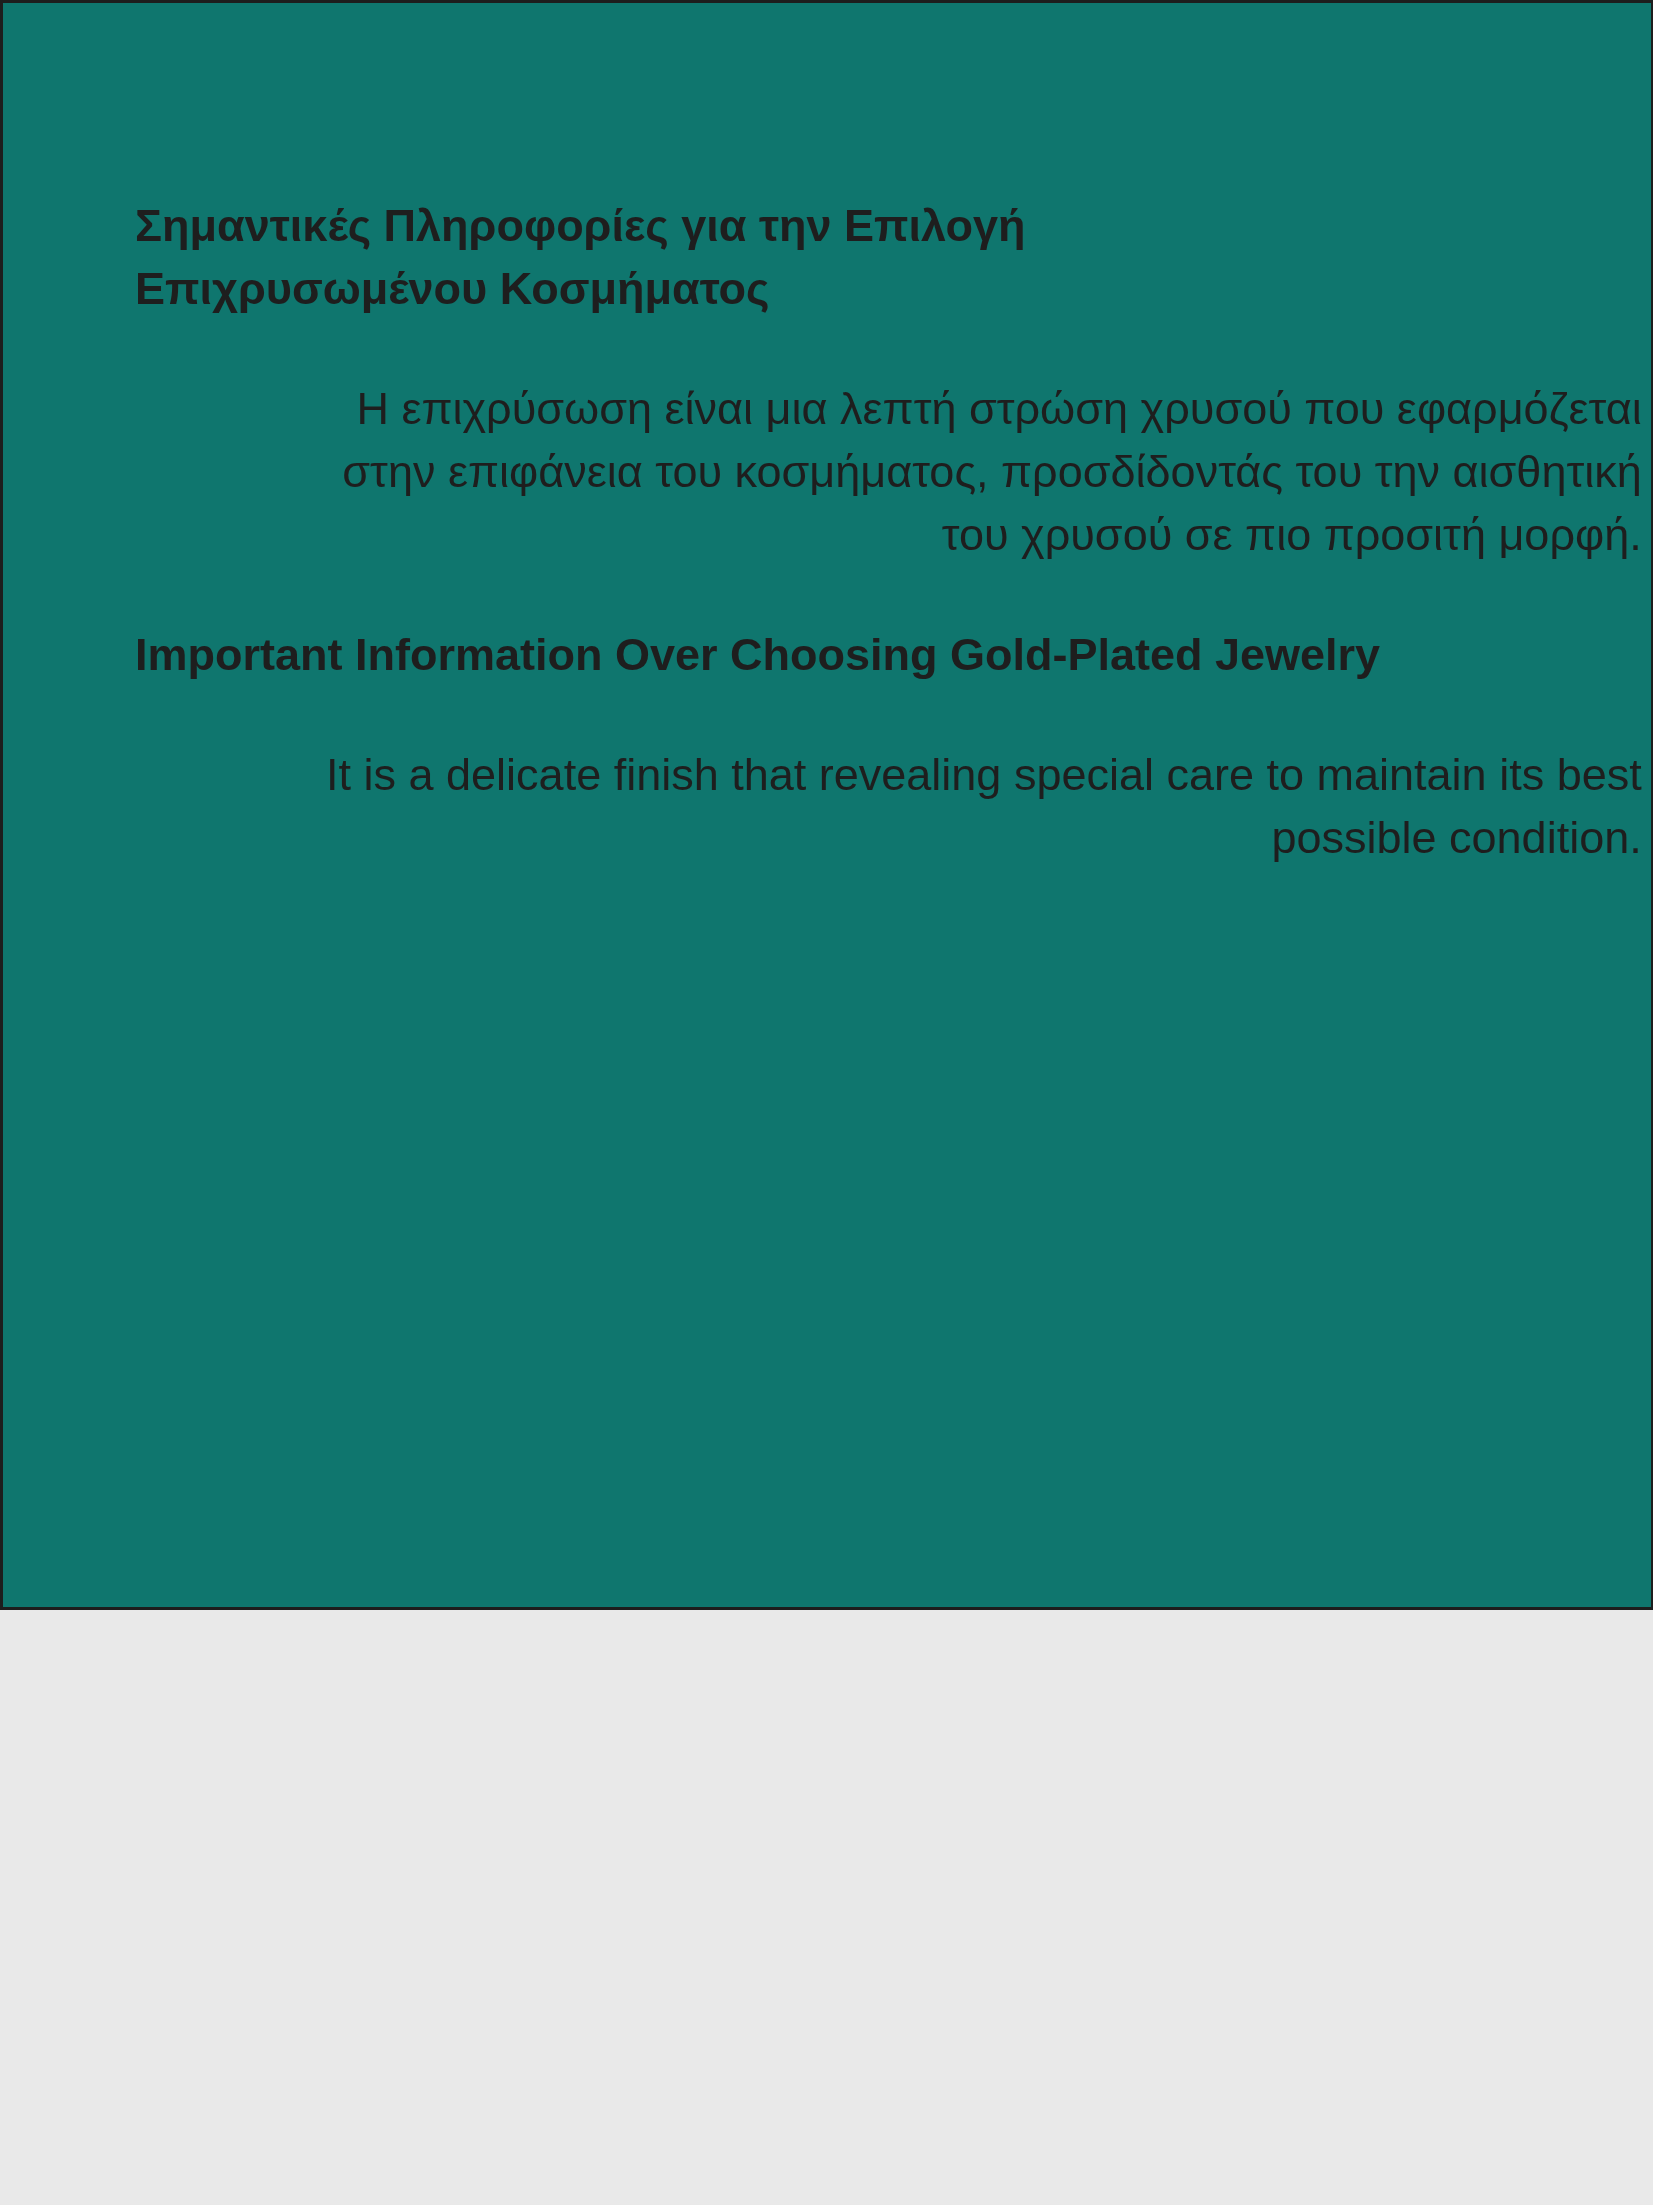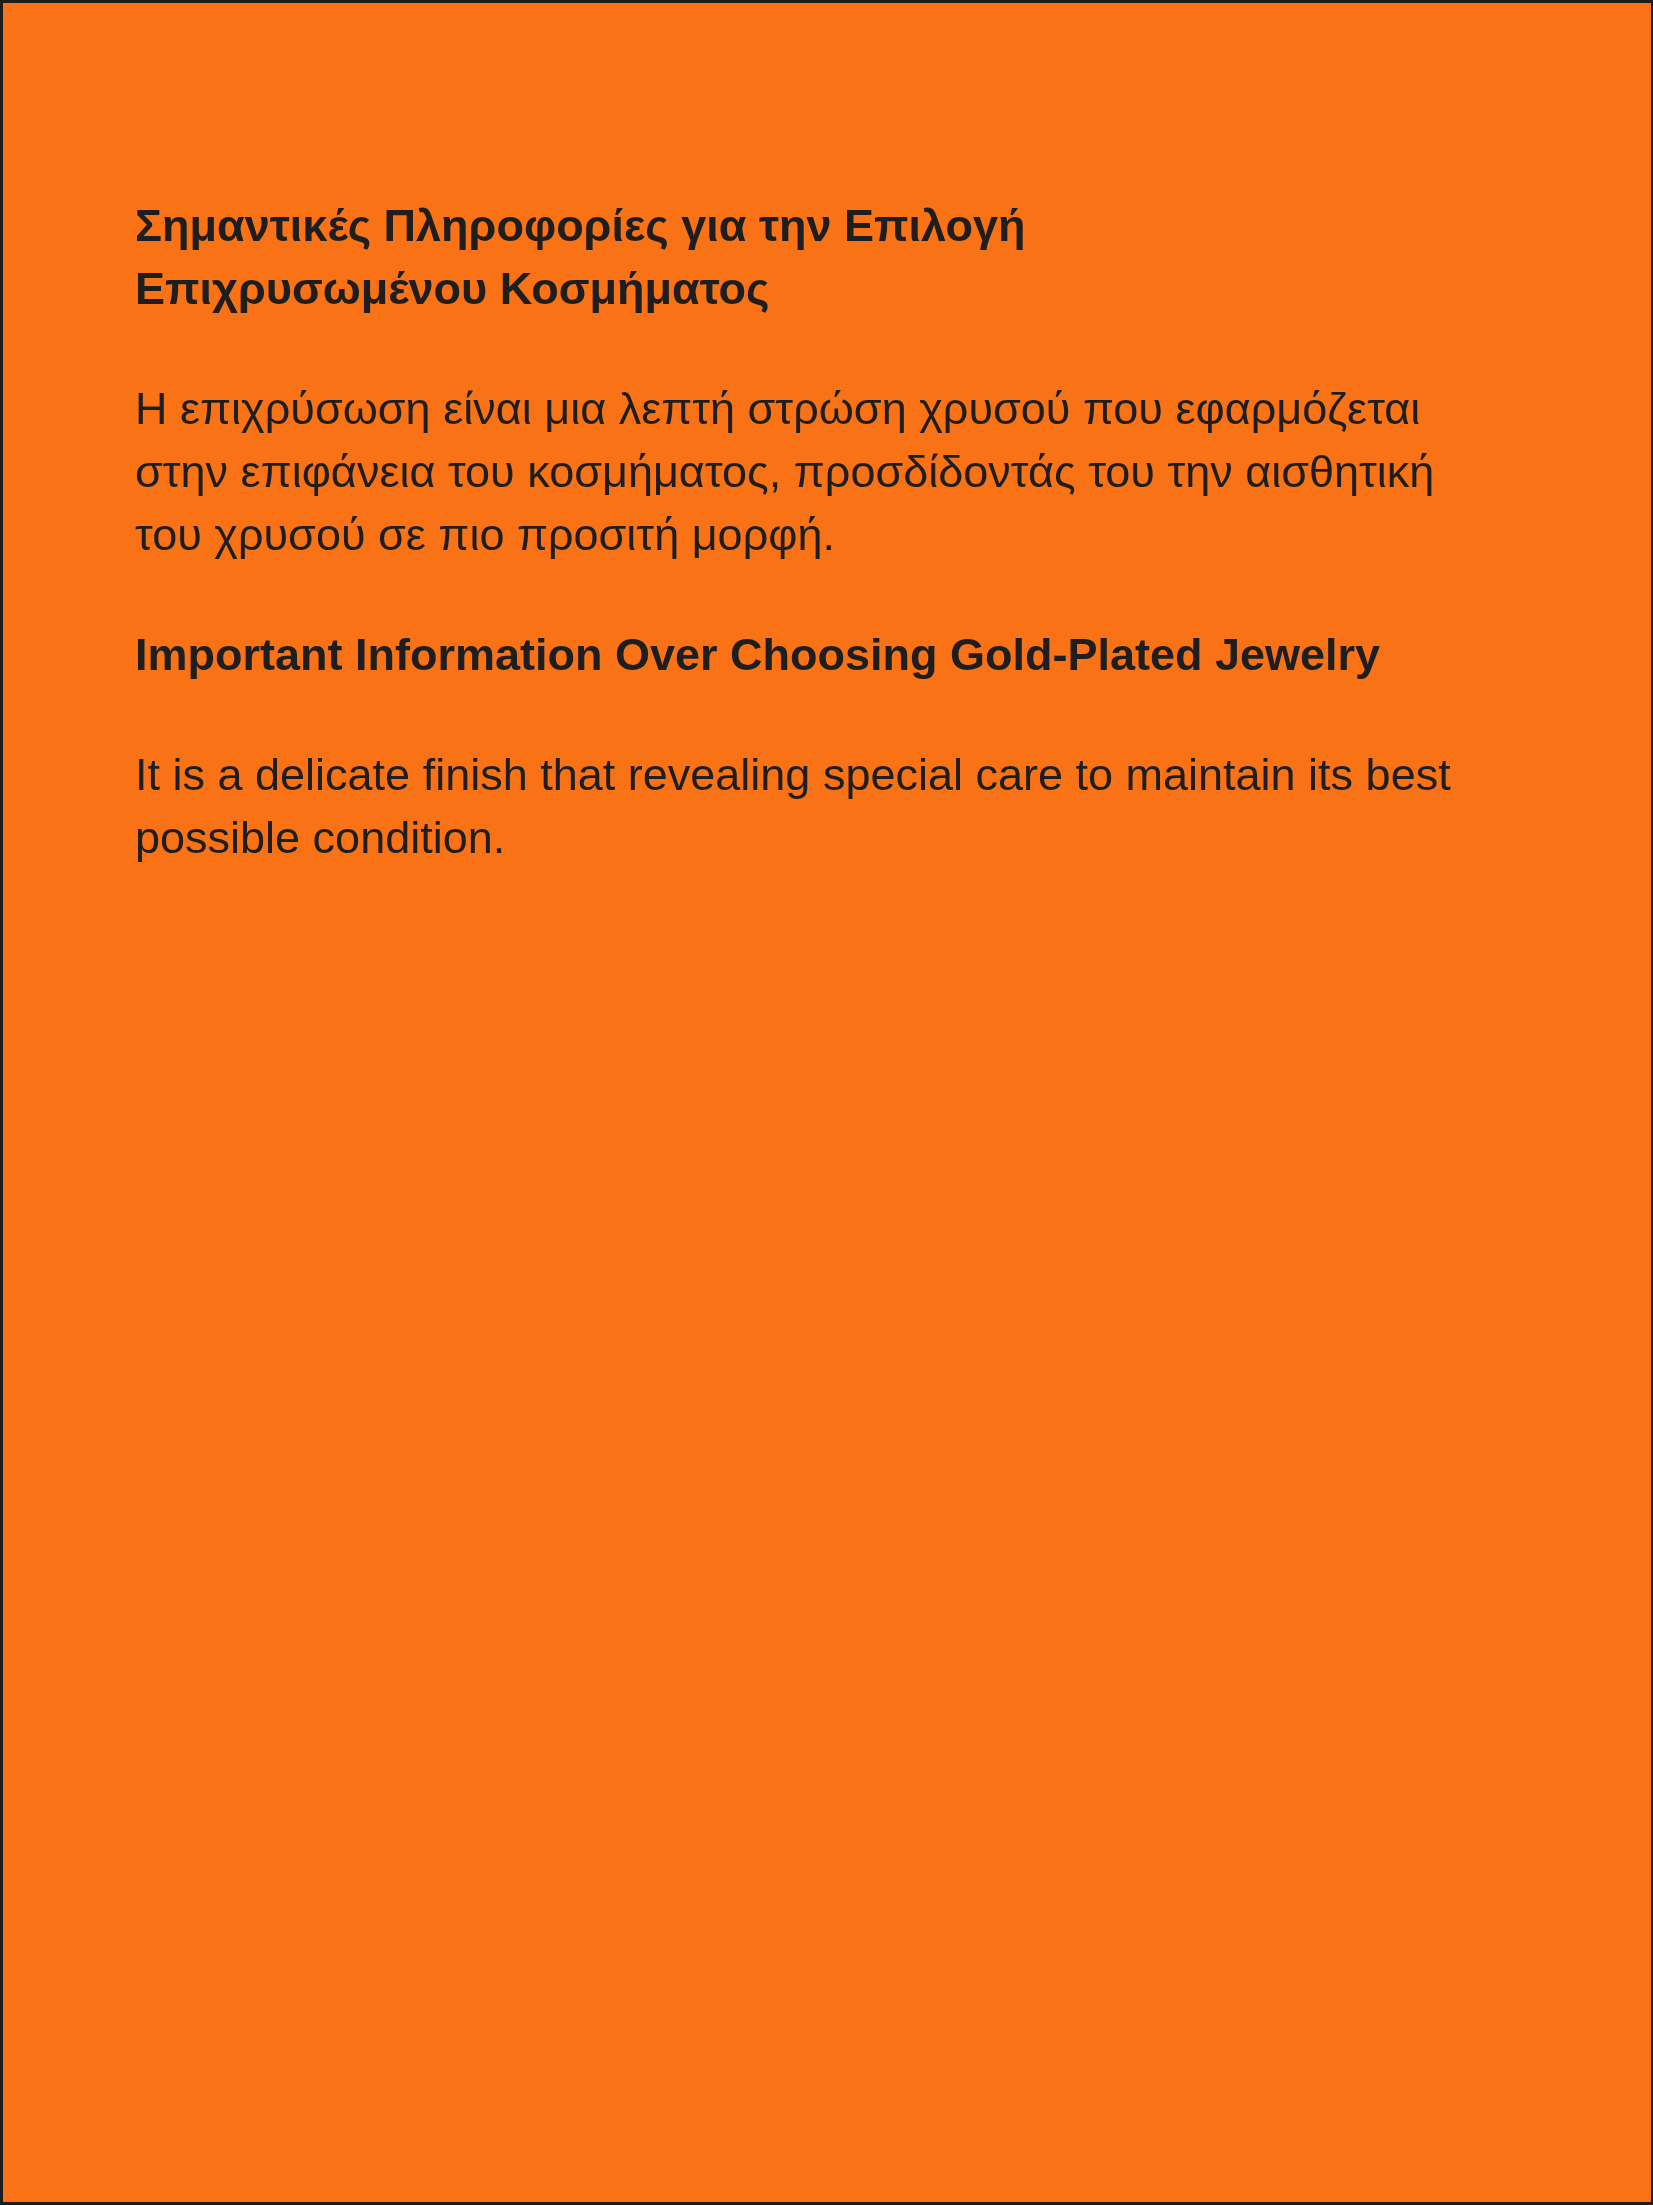--- a/index.html
+++ b/index.html
@@ -3,23 +3,23 @@
 <meta charset="utf-8">
 <style>
   html, body {
     margin: 0;
     padding: 0;
     background: #e9e9e9;
   }
   .page {
     position: relative;
     width: 1654px;
-    height: 2205px;
+    height: 1610px;
     box-sizing: border-box;
-    background: #f97316;
+    background: #0f766e;
     border: 3.7px solid #1d1d1d;
     overflow: hidden;
     font-family: "Liberation Sans", "DejaVu Sans", sans-serif;
     color: #1e1e1e;
   }
   .content {
     box-sizing: border-box;
     padding: 191px 9.3px 0 132px;
   }
   .doc-heading {
@@ -28,20 +28,21 @@
     font-weight: bold;
     margin: 0 0 57px 0;
     white-space: pre;
   }
   .doc-paragraph {
     font-size: 45px;
     line-height: 63px;
     font-weight: normal;
     margin: 0 0 57px 0;
     white-space: pre;
+    text-align: right;
   }
 </style>
 </head>
 <body>
 
 <div class="page">
   <div class="content">
 
     <h1 class="doc-heading">Σημαντικές Πληροφορίες για την Επιλογή
 Επιχρυσωμένου Κοσμήματος</h1>

